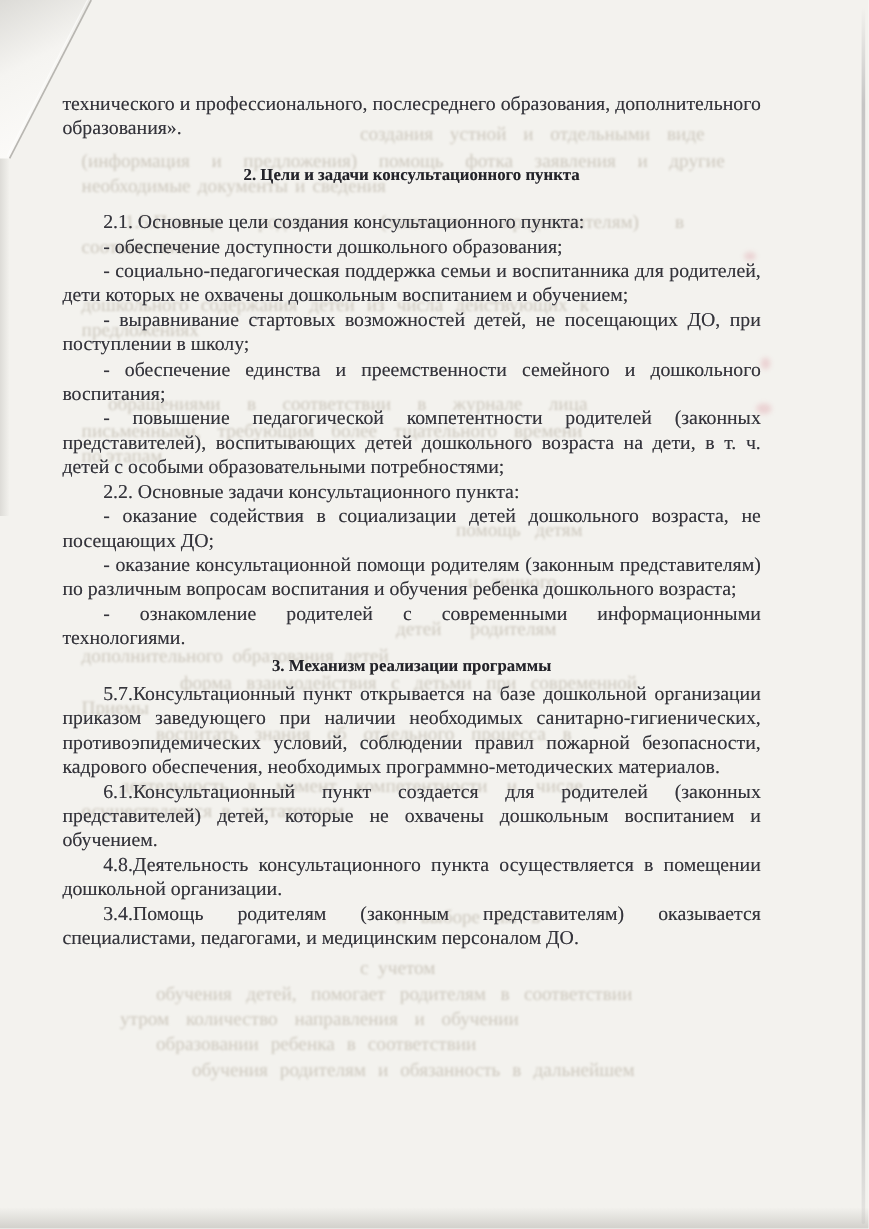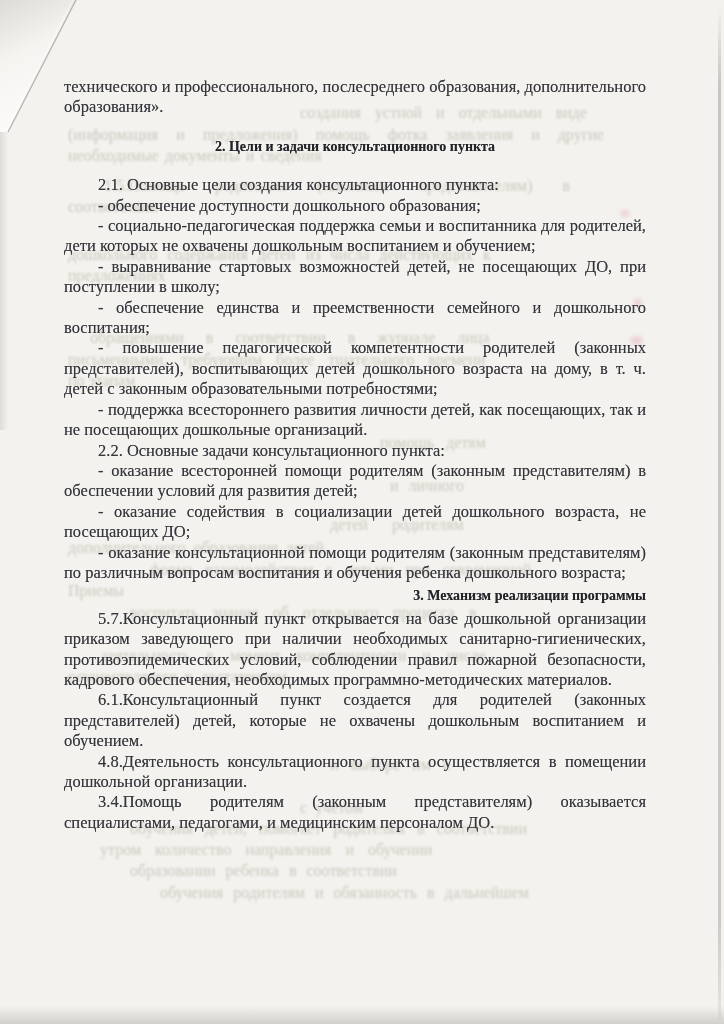--- a/index.html
+++ b/index.html
@@ -36,33 +36,33 @@
   .smudge.s2{left:634px;top:298px;width:8px;height:10px;}
   .smudge.s3{left:630px;top:336px;width:13px;height:9px;}
   
   .ghost-layer{position:absolute;inset:0;z-index:0;pointer-events:none;}
   .ghost-line{
     position:absolute;white-space:nowrap;
     font-size:16px;color:var(--ghost);opacity:.5;filter:blur(1.1px);
   }
   
   .content{
-    position:absolute;left:64px;top:0;width:582px;z-index:1;
+    position:absolute;left:52px;top:0;width:582px;z-index:1;
     padding-top:77px;
     font-size:16.5px;line-height:20.4px;color:var(--ink);
     text-shadow:0 0 .5px rgba(52,52,60,.5);
   }
   .content p.body{margin:0;text-indent:34px;text-align:justify;}
   .content p.intro{text-indent:0;}
   .content h2{
     margin:0;text-align:center;font-size:14px;font-weight:bold;
     color:var(--heading-ink);line-height:20.4px;
   }
   .content h2.sec2{margin:19px 0 18px 0;}
-  .content h2.sec3{margin:3px 0 2px 0;text-align:right;}
+  .content h2.sec3{margin:3px 0 2px 0;}
 </style>
 </head>
 <body>
 
 <div class="page">
 
   <div class="ghost-layer">
       <div class="ghost-line" style="top: 104px; left: 300px; word-spacing: 10px;">создания устной и отдельными виде</div>
       <div class="ghost-line" style="top: 126px; left: 68px; word-spacing: 14px;">(информация и предложения) помощь фотка заявления и другие</div>
       <div class="ghost-line" style="top: 147px; left: 68px; word-spacing: 2px;">необходимые документы и сведения</div>
@@ -113,26 +113,25 @@
 
     <p class="body intro">технического и профессионального, послесреднего образования, дополнительного образования».</p>
 
     <h2 class="sec2">2. Цели и задачи консультационного пункта</h2>
 
     <p class="body">2.1. Основные цели создания консультационного пункта:</p>
     <p class="body">- обеспечение доступности дошкольного образования;</p>
     <p class="body">- социально-педагогическая поддержка семьи и воспитанника для родителей, дети которых не охвачены дошкольным воспитанием и обучением;</p>
     <p class="body">- выравнивание стартовых возможностей детей, не посещающих ДО, при поступлении в школу;</p>
     <p class="body">- обеспечение единства и преемственности семейного и дошкольного воспитания;</p>
-    <p class="body">- повышение педагогической компетентности родителей (законных представителей), воспитывающих детей дошкольного возраста на дому, в т. ч. детей с законным образовательными потребностями;</p>
-    <p class="body">- поддержка всестороннего развития личности детей, как посещающих, так и не посещающих дошкольные организаций.</p>
+    <p class="body">- повышение педагогической компетентности родителей (законных представителей), воспитывающих детей дошкольного возраста на дети, в т. ч. детей с особыми образовательными потребностями;</p>
     <p class="body">2.2. Основные задачи консультационного пункта:</p>
-    <p class="body">- оказание всесторонней помощи родителям (законным представителям) в обеспечении условий для развития детей;</p>
     <p class="body">- оказание содействия в социализации детей дошкольного возраста, не посещающих ДО;</p>
     <p class="body">- оказание консультационной помощи родителям (законным представителям) по различным вопросам воспитания и обучения ребенка дошкольного возраста;</p>
+    <p class="body">- ознакомление родителей с современными информационными технологиями.</p>
 
     <h2 class="sec3">3. Механизм реализации программы</h2>
 
     <p class="body">5.7.Консультационный пункт открывается на базе дошкольной организации приказом заведующего при наличии необходимых санитарно-гигиенических, противоэпидемических условий, соблюдении правил пожарной безопасности, кадрового обеспечения, необходимых программно-методических материалов.</p>
     <p class="body">6.1.Консультационный пункт создается для родителей (законных представителей) детей, которые не охвачены дошкольным воспитанием и обучением.</p>
     <p class="body">4.8.Деятельность консультационного пункта осуществляется в помещении дошкольной организации.</p>
     <p class="body">3.4.Помощь родителям (законным представителям) оказывается специалистами, педагогами, и медицинским персоналом ДО.</p>
 
   </div>
 </div>

